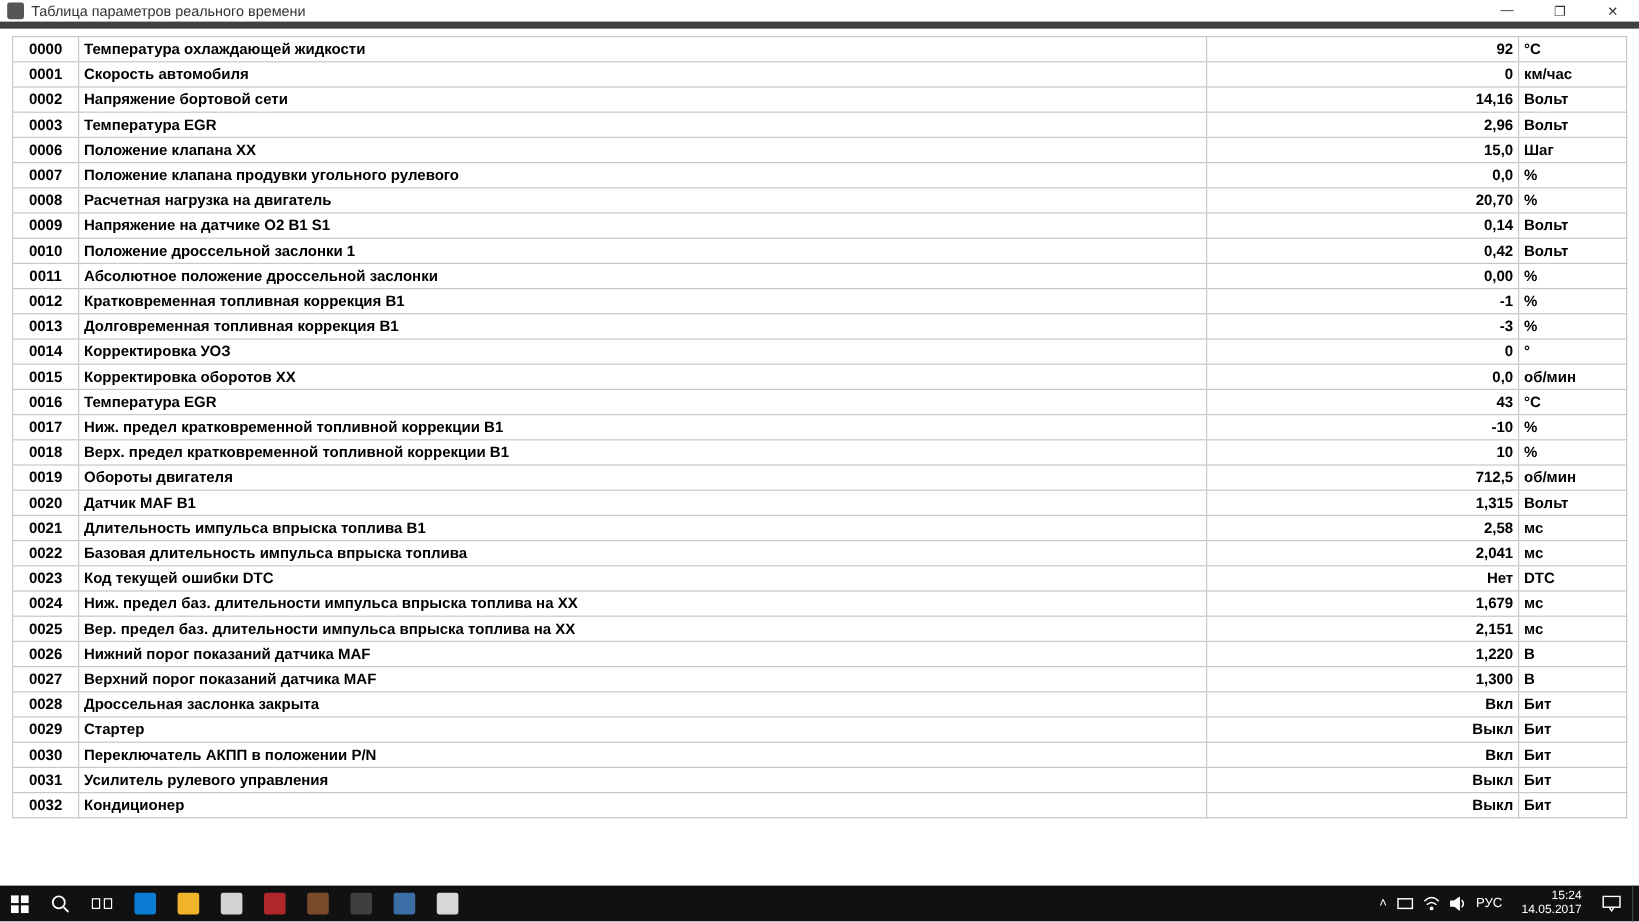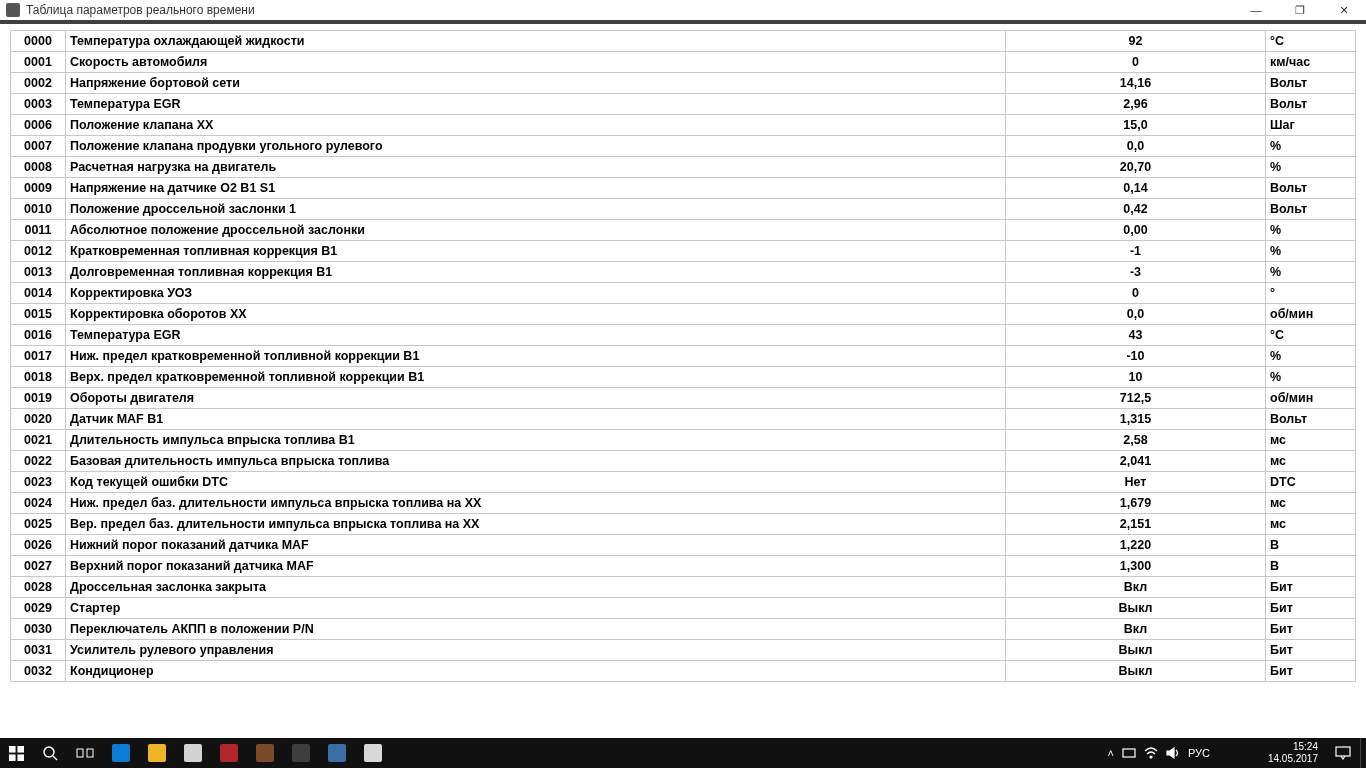--- a/index.html
+++ b/index.html
@@ -8,21 +8,21 @@
     font-size: 12px;
     background: #fff;
     overflow: hidden;
     width: 1366px;
     height: 768px;
     position: relative;
   }
   .titlebar {
     height: 24px;
     background: #fff;
-    border-bottom: 4px solid #404040;
+    border-bottom: 6px solid #404040;
     display: flex;
     align-items: center;
     padding-left: 6px;
     color: #333;
     font-size: 12px;
   }
   .titlebar .app-icon {
     width: 14px; height: 14px;
     background: #555;
     margin-right: 6px;
@@ -61,21 +61,21 @@
   td {
     border: 1px solid #c8c8c8;
     padding: 2px 4px;
     height: 21px;
     white-space: nowrap;
     overflow: hidden;
     font-size: 12.5px;
   }
   td.id   { text-align: center; font-weight: bold; }
   td.name { font-weight: bold; }
-  td.val  { text-align: center; font-weight: bold; }
+  td.val  { text-align: right; font-weight: bold; }
   td.unit { font-weight: bold; }
   tr.hl td.name { background: #f4f4f4; }
 
   
   .taskbar {
     position: absolute;
     left: 0; right: 0; bottom: 0;
     height: 30px;
     background: #111;
     color: #fff;
@@ -97,21 +97,20 @@
     align-items: center;
     gap: 8px;
     padding: 0 8px;
     color: #fff;
   }
   .taskbar .clock {
     text-align: right;
     line-height: 12px;
     font-size: 10px;
     padding: 0 8px;
-    margin-left: 42px;
   }
   .taskbar svg { display: block; }
   .taskbar .desk-peek {
     width: 6px; height: 30px; border-left: 1px solid #444;
   }
   .tb-colored { width:18px; height:18px; border-radius:2px; }
 
   
   .content::-webkit-scrollbar { width: 16px; }
   .content::-webkit-scrollbar-track { background: #f0f0f0; }

